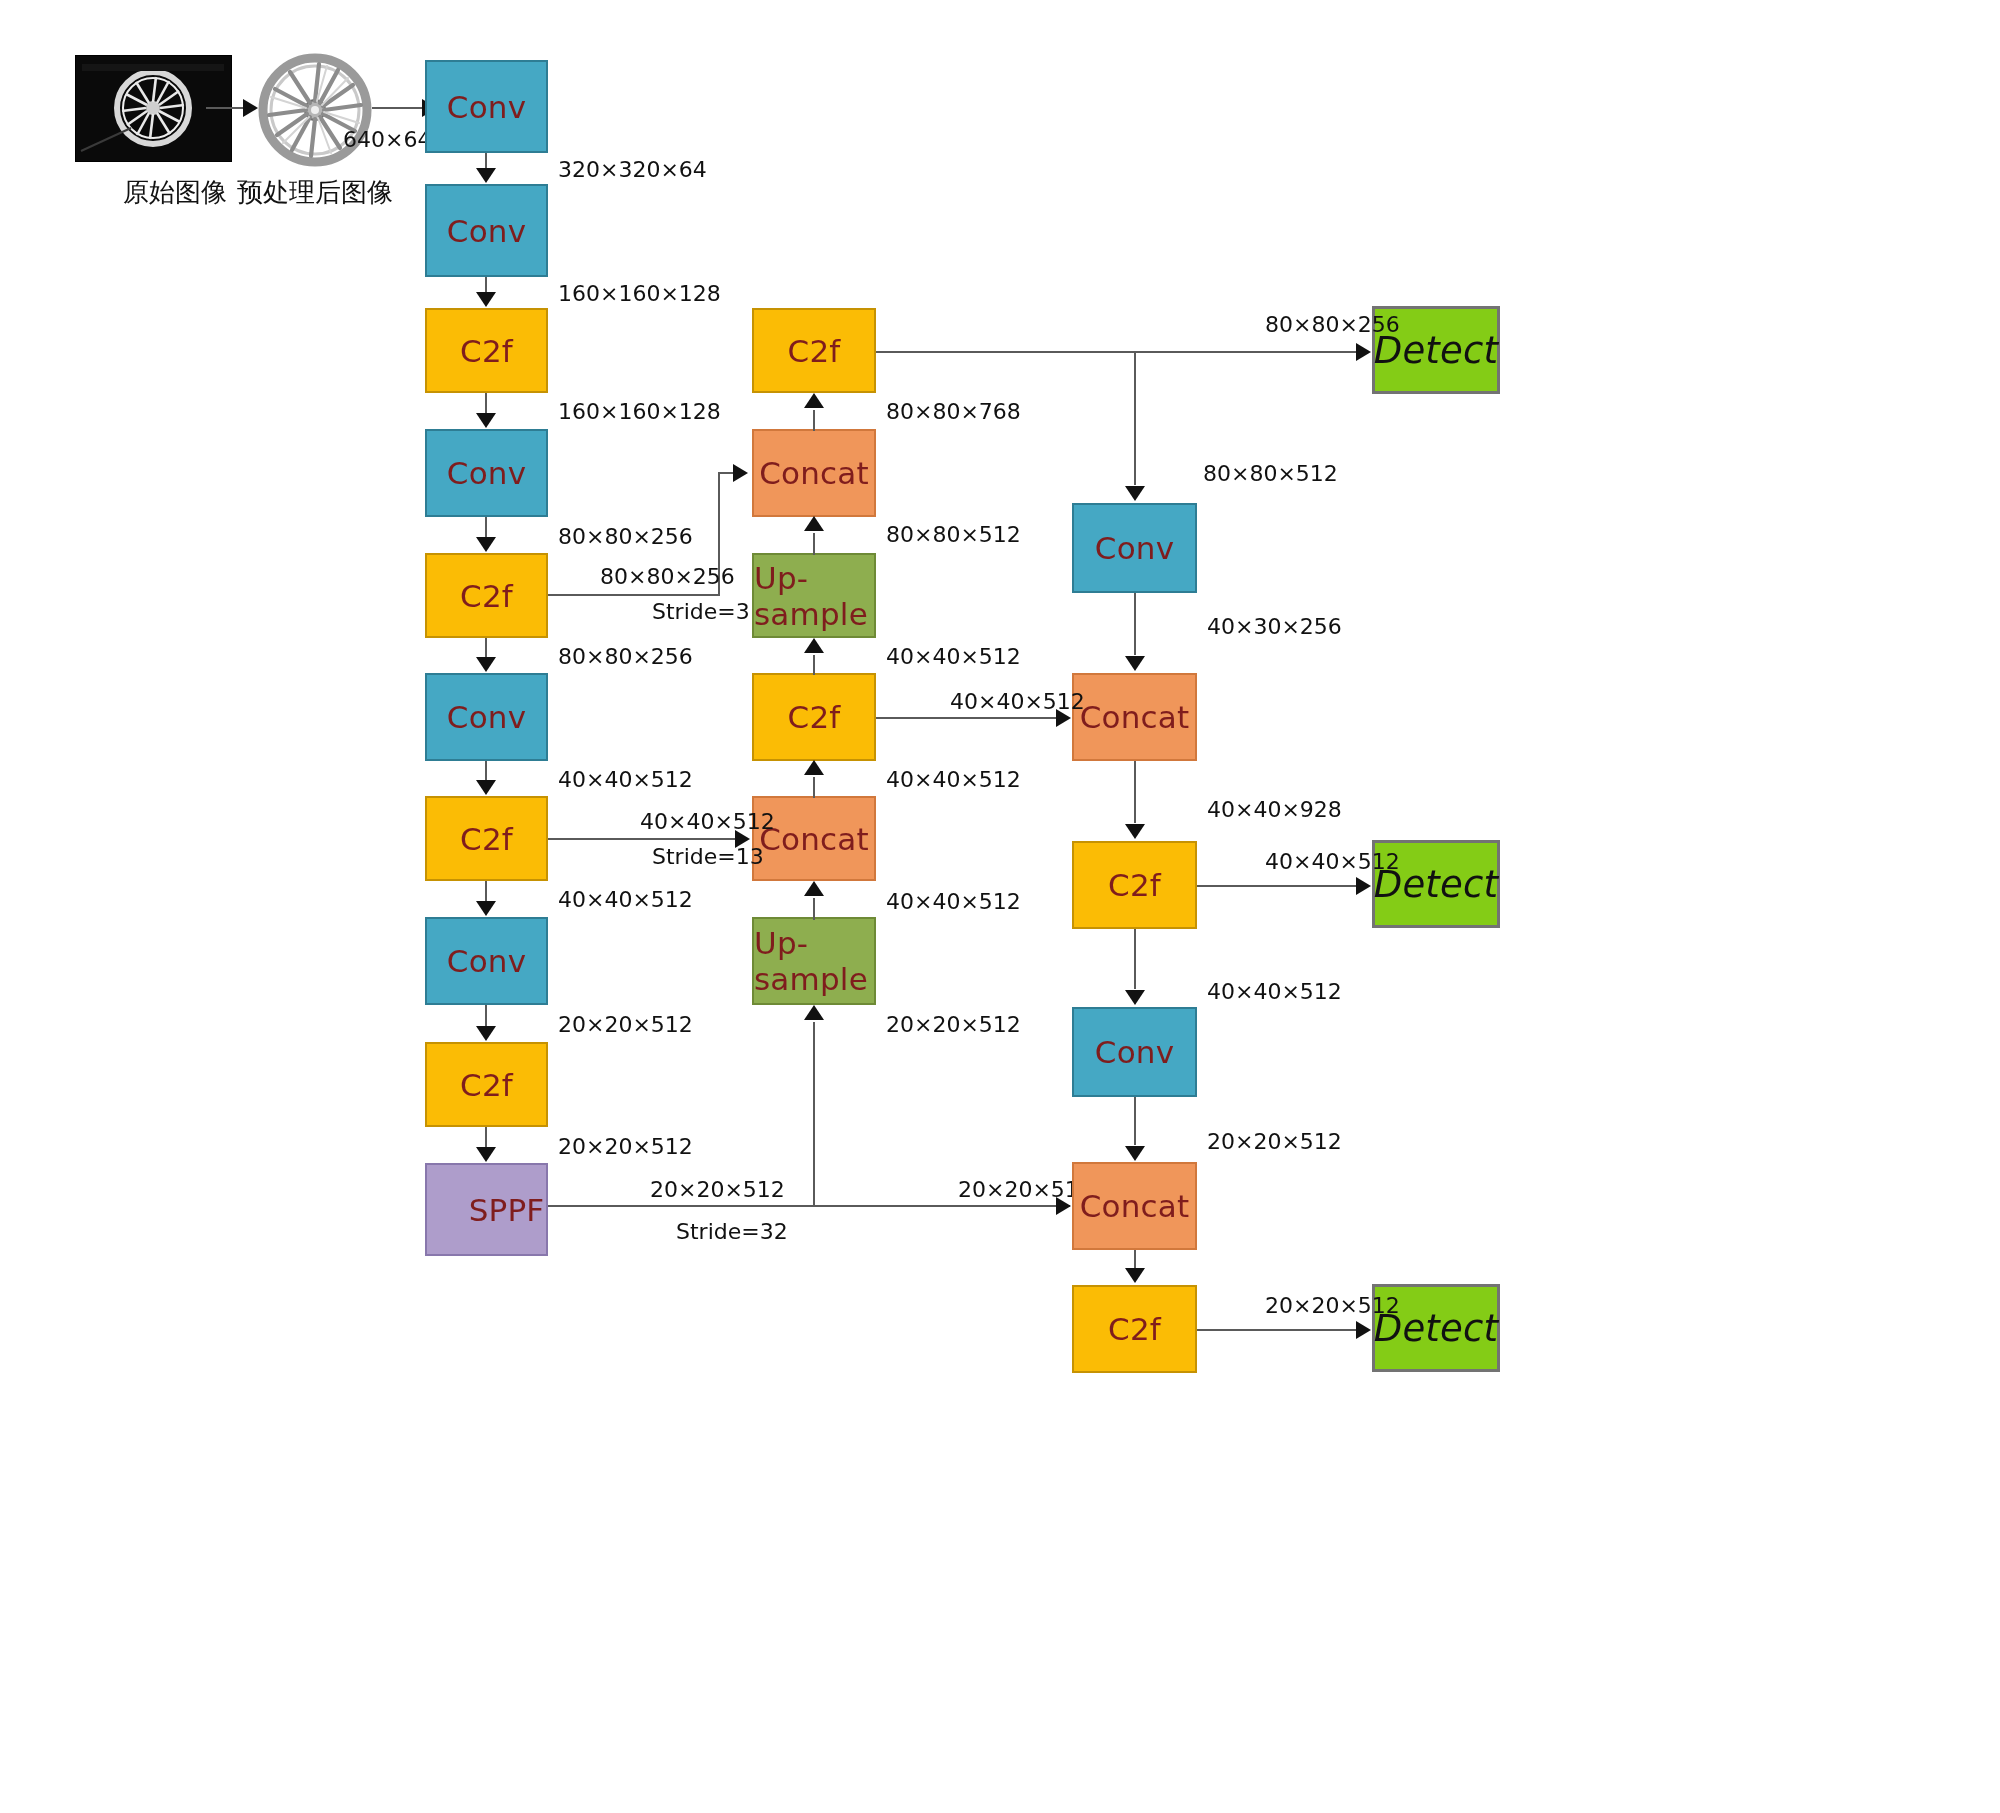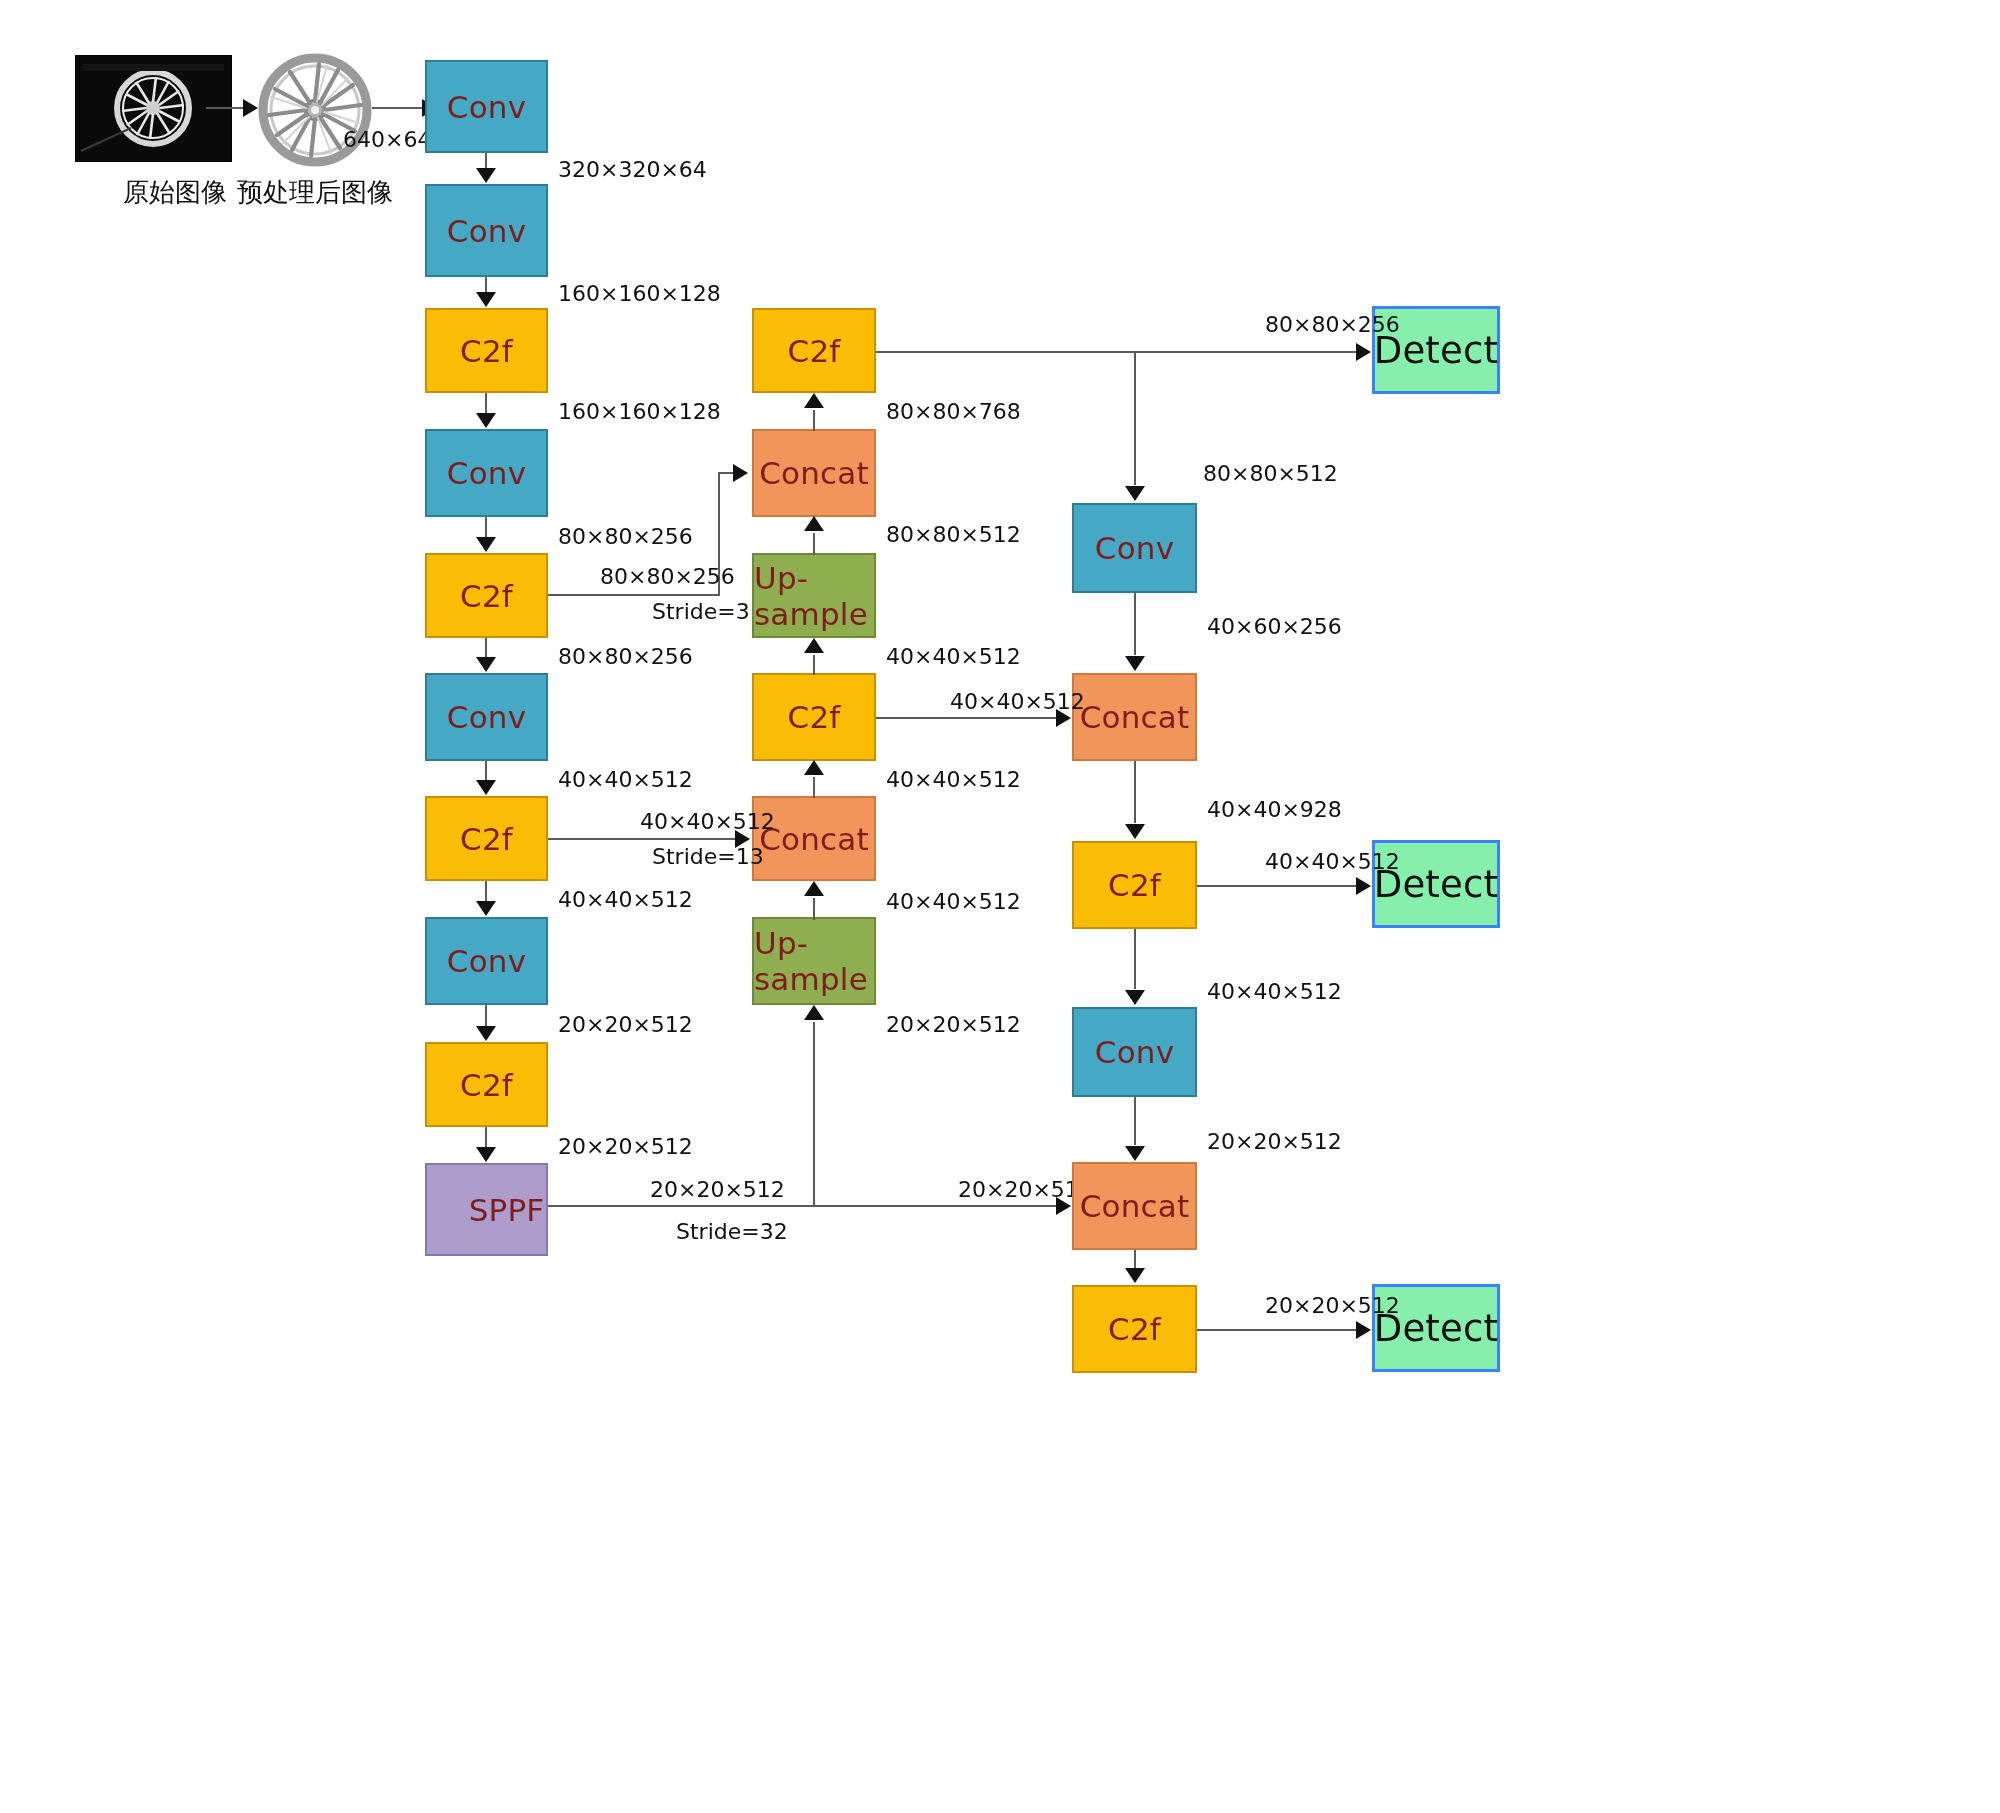--- a/index.html
+++ b/index.html
@@ -6,21 +6,21 @@
   body{font-family:"DejaVu Sans","Liberation Sans",sans-serif;}
   #root{position:relative;width:2000px;height:1813px;background:#ffffff;overflow:hidden;}
 
   .blk{position:absolute;box-sizing:border-box;display:flex;align-items:center;
        justify-content:center;color:#7f1d1d;font-size:31px;letter-spacing:.2px;}
   .conv  {background:#45A8C4;border:2px solid #2E7D94;}
   .c2f   {background:#FBBC05;border:2px solid #C69202;}
   .cat   {background:#F0965A;border:2px solid #D1783C;}
   .up    {background:#8EAE4F;border:2px solid #6E8A36;}
   .sppf  {background:#AE9DCB;border:2px solid #8877AC;}
-  .detect{background:#86efac;border:3px solid #3b82f6;color:#111111;font-size:37px;}
+  .detect{background:#84cc16;border:3px solid #737373;color:#111111;font-size:37px;font-style:italic;}
 
   .lbl{position:absolute;color:#111111;font-size:22px;white-space:nowrap;line-height:1.1;}
   .cn {position:absolute;color:#111111;font-size:26px;white-space:nowrap;}
 
   .ln{position:absolute;background:#5a5a5a;}
   .lnh{height:2px;}
   .lnv{width:2px;}
 
   .ar{position:absolute;width:0;height:0;}
   .ar-d{border-left:10px solid transparent;border-right:10px solid transparent;border-top:15px solid #111;}
@@ -204,21 +204,21 @@
   <div class="ln lnv" style="left:1134px;top:761px;height:62px;"></div>
   <div class="ar ar-d" style="left:1125px;top:824px;"></div>
   <div class="ln lnv" style="left:1134px;top:929px;height:60px;"></div>
   <div class="ar ar-d" style="left:1125px;top:990px;"></div>
   <div class="ln lnv" style="left:1134px;top:1097px;height:48px;"></div>
   <div class="ar ar-d" style="left:1125px;top:1146px;"></div>
   <div class="ln lnv" style="left:1134px;top:1250px;height:18px;"></div>
   <div class="ar ar-d" style="left:1125px;top:1268px;"></div>
 
   <div class="lbl" style="left:1203px;top:462px;">80×80×512</div>
-  <div class="lbl" style="left:1207px;top:615px;">40×60×256</div>
+  <div class="lbl" style="left:1207px;top:615px;">40×30×256</div>
   <div class="lbl" style="left:1207px;top:798px;">40×40×928</div>
   <div class="lbl" style="left:1207px;top:980px;">40×40×512</div>
   <div class="lbl" style="left:1207px;top:1130px;">20×20×512</div>
 
   <div class="ln lnh" style="left:876px;top:717px;width:181px;"></div>
   <div class="ar ar-r" style="left:1056px;top:709px;"></div>
   <div class="lbl" style="left:950px;top:690px;">40×40×512</div>
 
   <div class="blk detect" style="left:1372px;top:306px;width:128px;height:88px;">Detect</div>
   <div class="blk detect" style="left:1372px;top:840px;width:128px;height:88px;">Detect</div>

